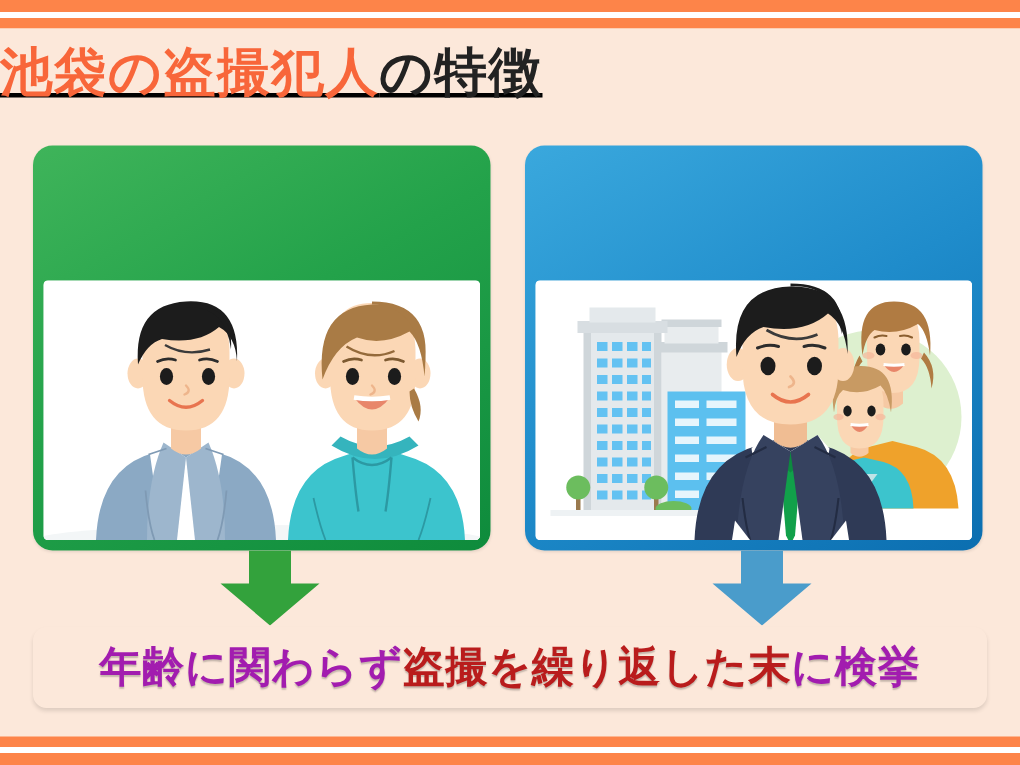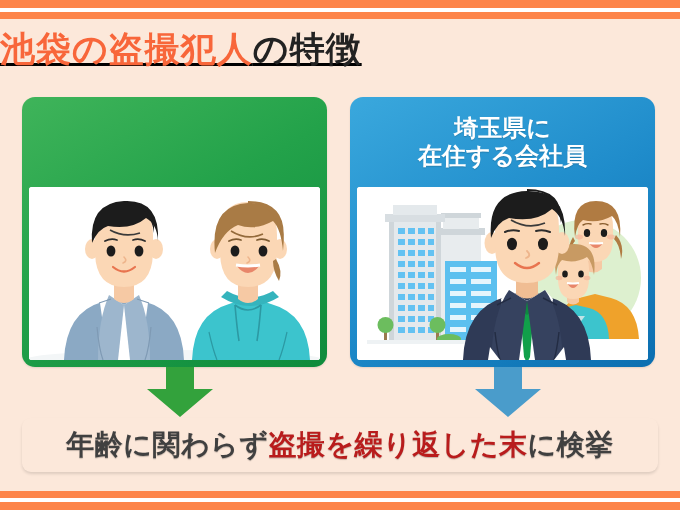--- a/index.html
+++ b/index.html
@@ -60,21 +60,21 @@
     position:absolute;left:22px;top:399px;width:636px;height:54px;
     border-radius:9px;
     background:linear-gradient(180deg,#ef4murky 0%,#e83b3b 0%,#dc2f33 55%,#cd2228 100%);
     display:flex;align-items:center;justify-content:center;
     box-shadow:0 2px 3px rgba(0,0,0,.12);
   }
   .banner-text{
     font-size:28px;font-weight:bold;white-space:nowrap;letter-spacing:.5px;
     text-shadow:0 1px 1px rgba(0,0,0,.22);
   }
-  .banner-text .w{color:#404040;}
+  .banner-text .w{color:#a21caf;}
   .banner-text .y{color:#b91c1c;}
 
   svg{display:block;}
 </style>
 </head>
 <body>
 
 <div class="rule t1"></div>
 <div class="rule-gap tg"></div>
 <div class="rule t2"></div>
@@ -152,24 +152,20 @@
         <path d="M228 53 q6 -2 12 1" stroke="#7d5a31" stroke-width="1.8" fill="none" stroke-linecap="round"></path>
         <path d="M219 70 q4 4 -1 6" stroke="#eeb58c" stroke-width="1.6" fill="none" stroke-linecap="round"></path>
 
         <path d="M207 78 q12 16 24 0 z" fill="#e8866a"></path>
         <path d="M207 78 q12 2 24 0" stroke="#ffffff" stroke-width="3" fill="none"></path>
       </svg>
     </div>
   </div>
 
   <div class="card right">
-    <div class="card-head">
-      <span>埼玉県に</span>
-      <span>在住する会社員</span>
-    </div>
     <div class="card-body">
       <svg viewBox="0 0 291 173" width="291" height="173">
         <rect x="0" y="0" width="291" height="173" fill="#ffffff"></rect>
 
         <g>
 
           <rect x="84" y="47" width="40" height="107" fill="#e8ecee"></rect>
           <rect x="80" y="41" width="48" height="7" fill="#cfd6da"></rect>
           <rect x="86" y="29" width="36" height="13" fill="#e8ecee"></rect>
           <rect x="84" y="26" width="40" height="5" fill="#cfd6da"></rect>

